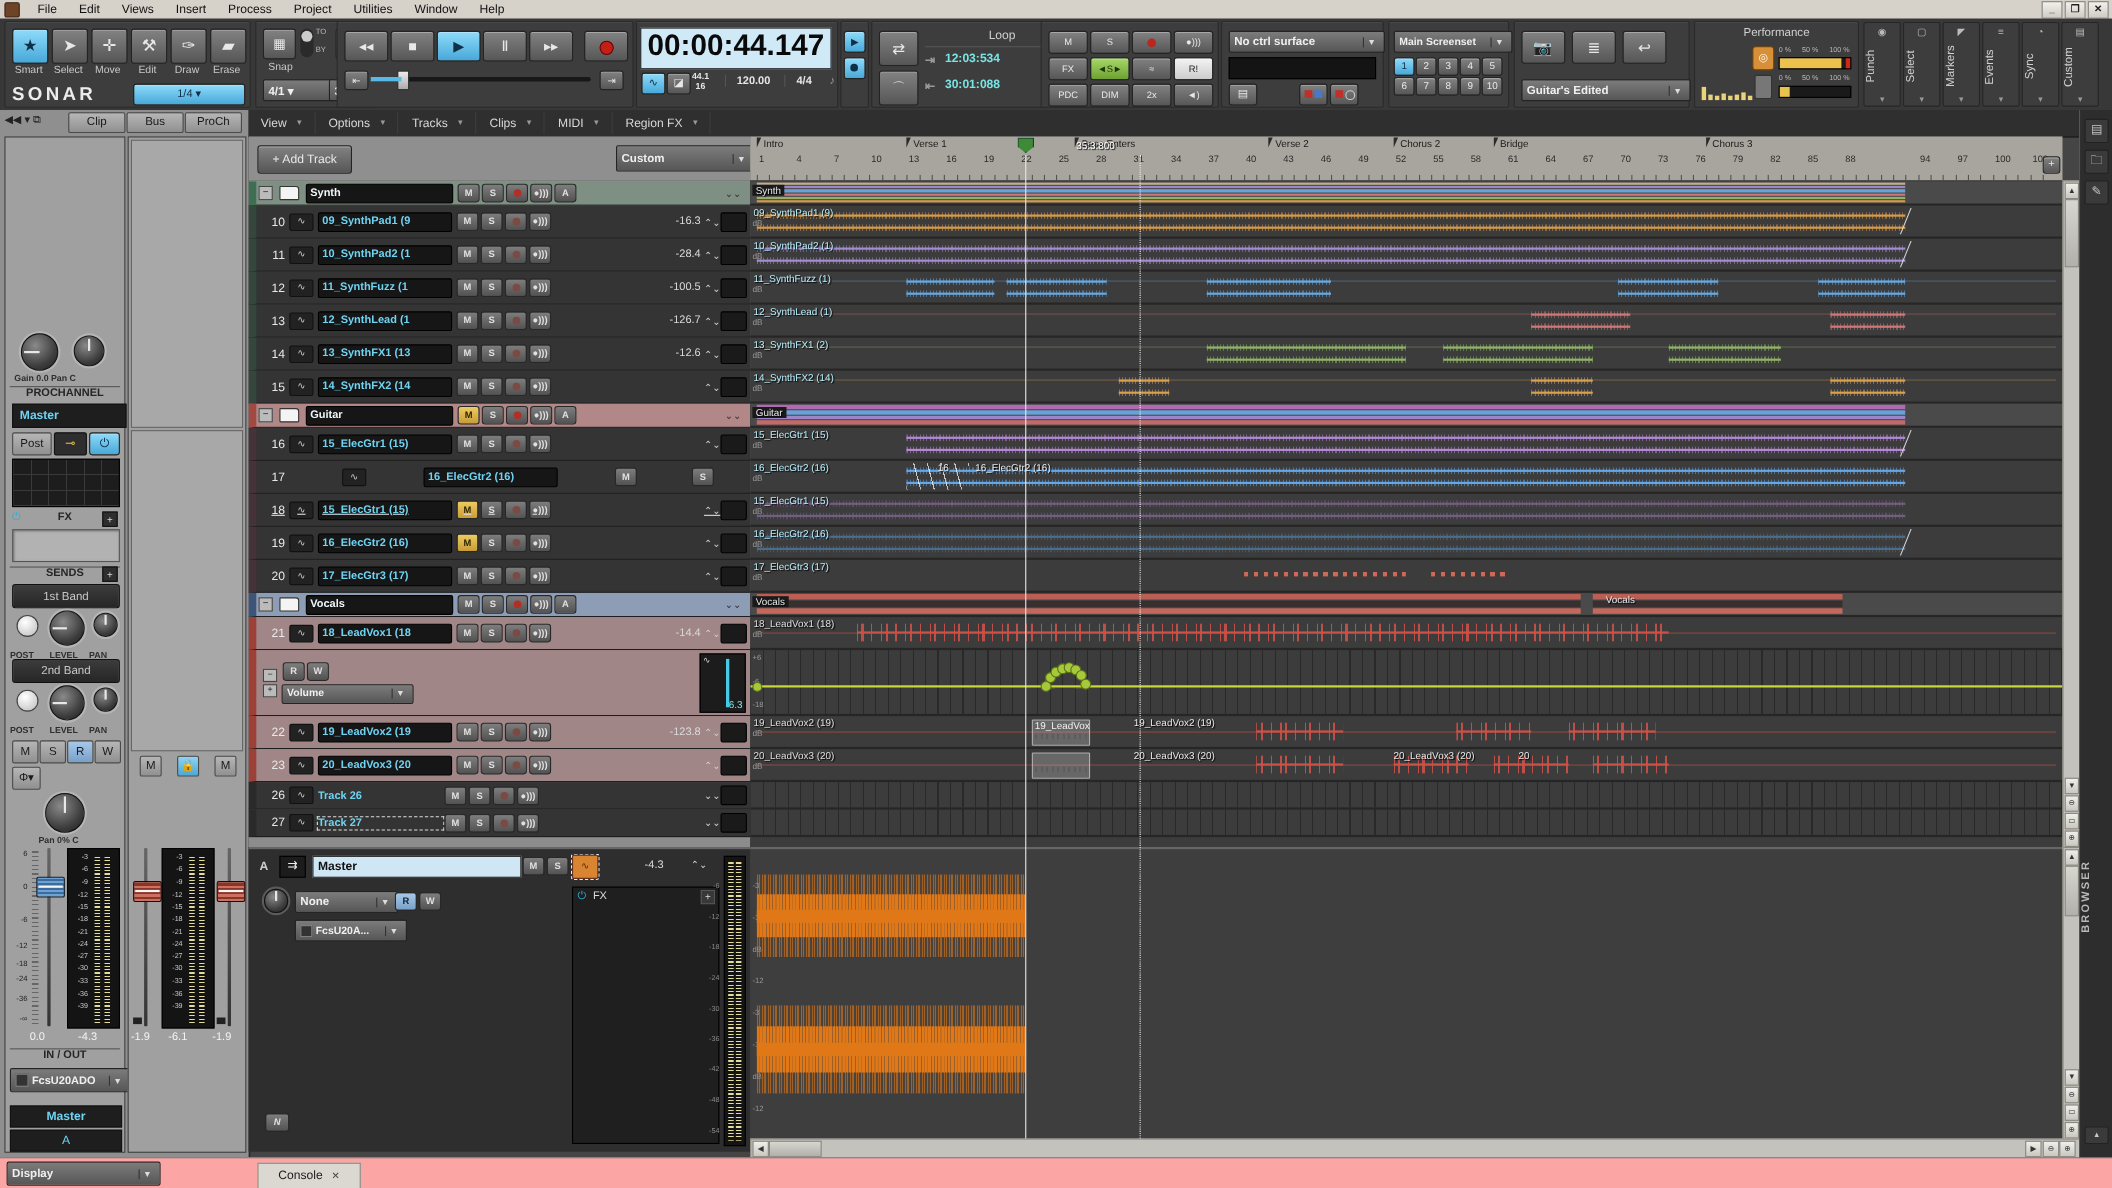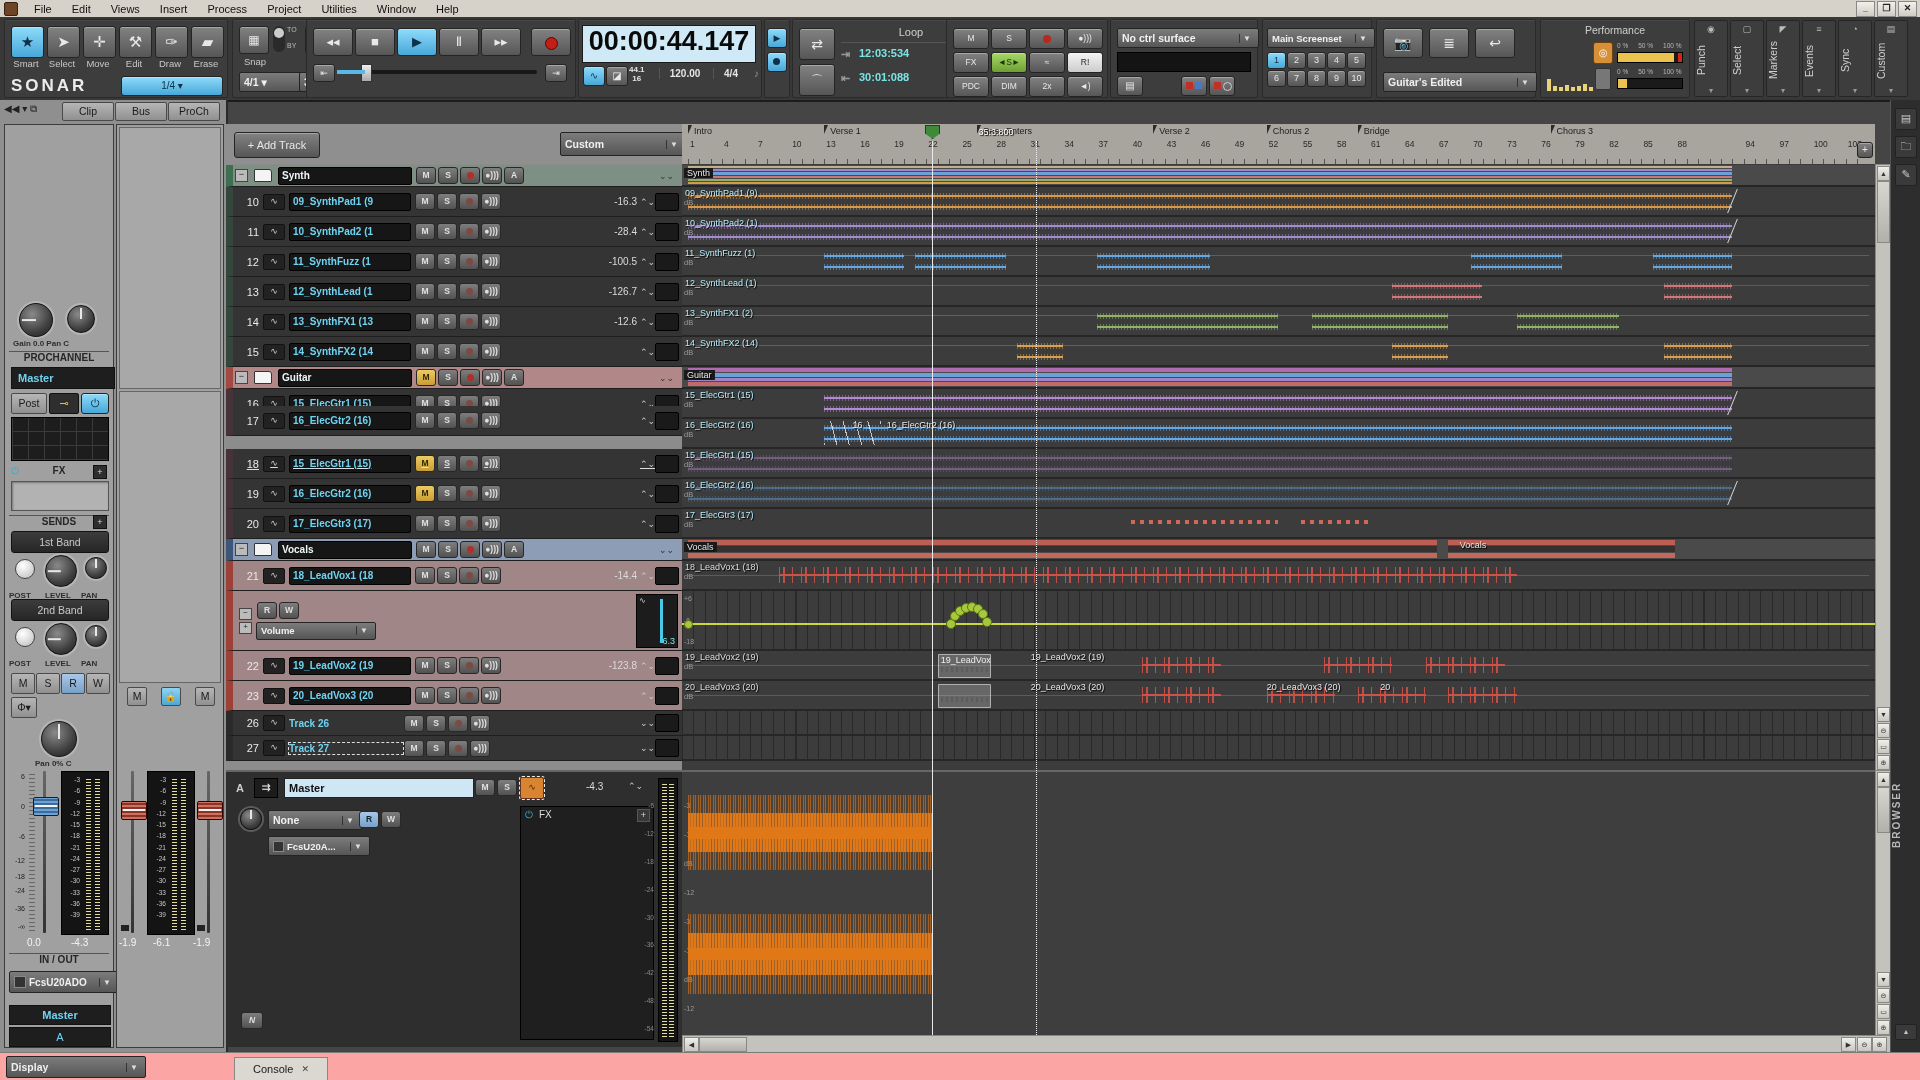--- a/index.html
+++ b/index.html
@@ -428,20 +428,28 @@
         </div>
         <div style="position: absolute; left: 4px; top: 800px; width: 8px; height: 6px; background: rgb(34, 34, 34);"></div>
         <div style="position: absolute; left: 80px; top: 800px; width: 8px; height: 6px; background: rgb(34, 34, 34);"></div>
         <div style="position: absolute; left: 2px; top: 812px; font-size: 10px; color: rgb(244, 244, 244);">-1.9</div>
         <div style="position: absolute; left: 36px; top: 812px; font-size: 10px; color: rgb(244, 244, 244);">-6.1</div>
         <div style="position: absolute; left: 76px; top: 812px; font-size: 10px; color: rgb(244, 244, 244);">-1.9</div>
         <div class="darkbox" style="position: absolute; left: 2px; top: 931px; width: 100px; height: 18px; line-height: 18px; font-weight: normal; font-size: 10px;">FcsrtUS20ADO1</div>
       </div>
     </div>
 
+  <div id="tvmenu" class="a">
+      <div class="tvmenu-item">View<div class="arr">▼</div></div>
+      <div class="tvmenu-item">Options<div class="arr">▼</div></div>
+      <div class="tvmenu-item">Tracks<div class="arr">▼</div></div>
+      <div class="tvmenu-item">Clips<div class="arr">▼</div></div>
+      <div class="tvmenu-item">MIDI<div class="arr">▼</div></div>
+      <div class="tvmenu-item">Region FX<div class="arr">▼</div></div>
+    </div>
   <div id="ctrlbar" class="a">
       <div class="b3" style="position: absolute; left: 8px; top: 8px; width: 84px; height: 24px; font-size: 11px; line-height: 24px;">+ Add Track</div>
       <div class="dd" style="position: absolute; left: 334px; top: 8px; width: 116px; height: 22px;">Custom<span class="arr">▼</span></div>
     </div>
 
   <div id="ruler" class="a">
       <div class="rtick" style="left: 6px;"></div>
       <div class="rnum" style="left: 8px;">1</div>
       <div class="rtick" style="left: 17.35px;"></div>
       <div class="rtick" style="left: 28.7px;"></div>
@@ -697,21 +705,21 @@
         <div class="ticon">∿</div>
         <div class="namebox">15_ElecGtr1 (15)</div>
         <div class="tb ">M</div>
         <div class="tb ">S</div>
         <div class="tb "><div class="recdot dim"></div></div>
         <div class="tb ">●)))</div>
         <div style="margin-left: auto;"></div>
         <div class="updn">⌃⌄</div>
         <div class="hmeter"></div>
       </div>
-      <div class="hrow" style="top: 242px; height: 30px; border-left: 7px solid rgb(70, 51, 58);">
+      <div class="hrow" style="top: 255px; height: 30px; border-left: 7px solid rgb(70, 51, 58); gap: 48px;">
         <div class="tnum">17</div>
         <div class="ticon">∿</div>
         <div class="namebox">16_ElecGtr2 (16)</div>
         <div class="tb ">M</div>
         <div class="tb ">S</div>
         <div class="tb "><div class="recdot dim"></div></div>
         <div class="tb ">●)))</div>
         <div style="margin-left: auto;"></div>
         <div class="updn">⌃⌄</div>
         <div class="hmeter"></div>

